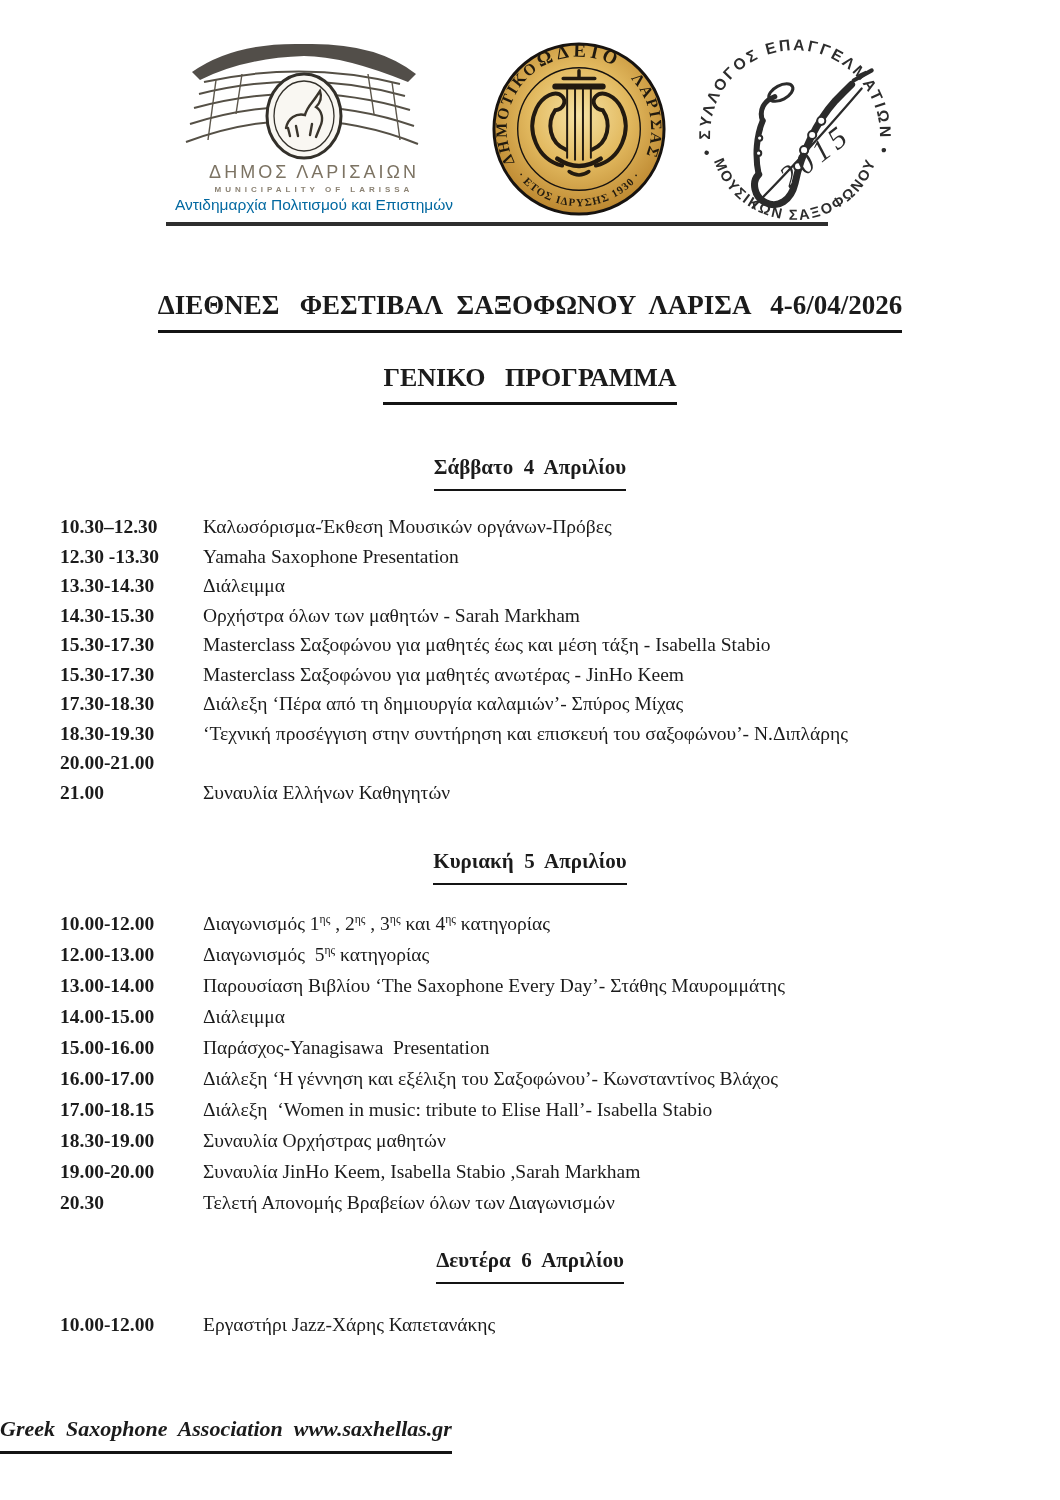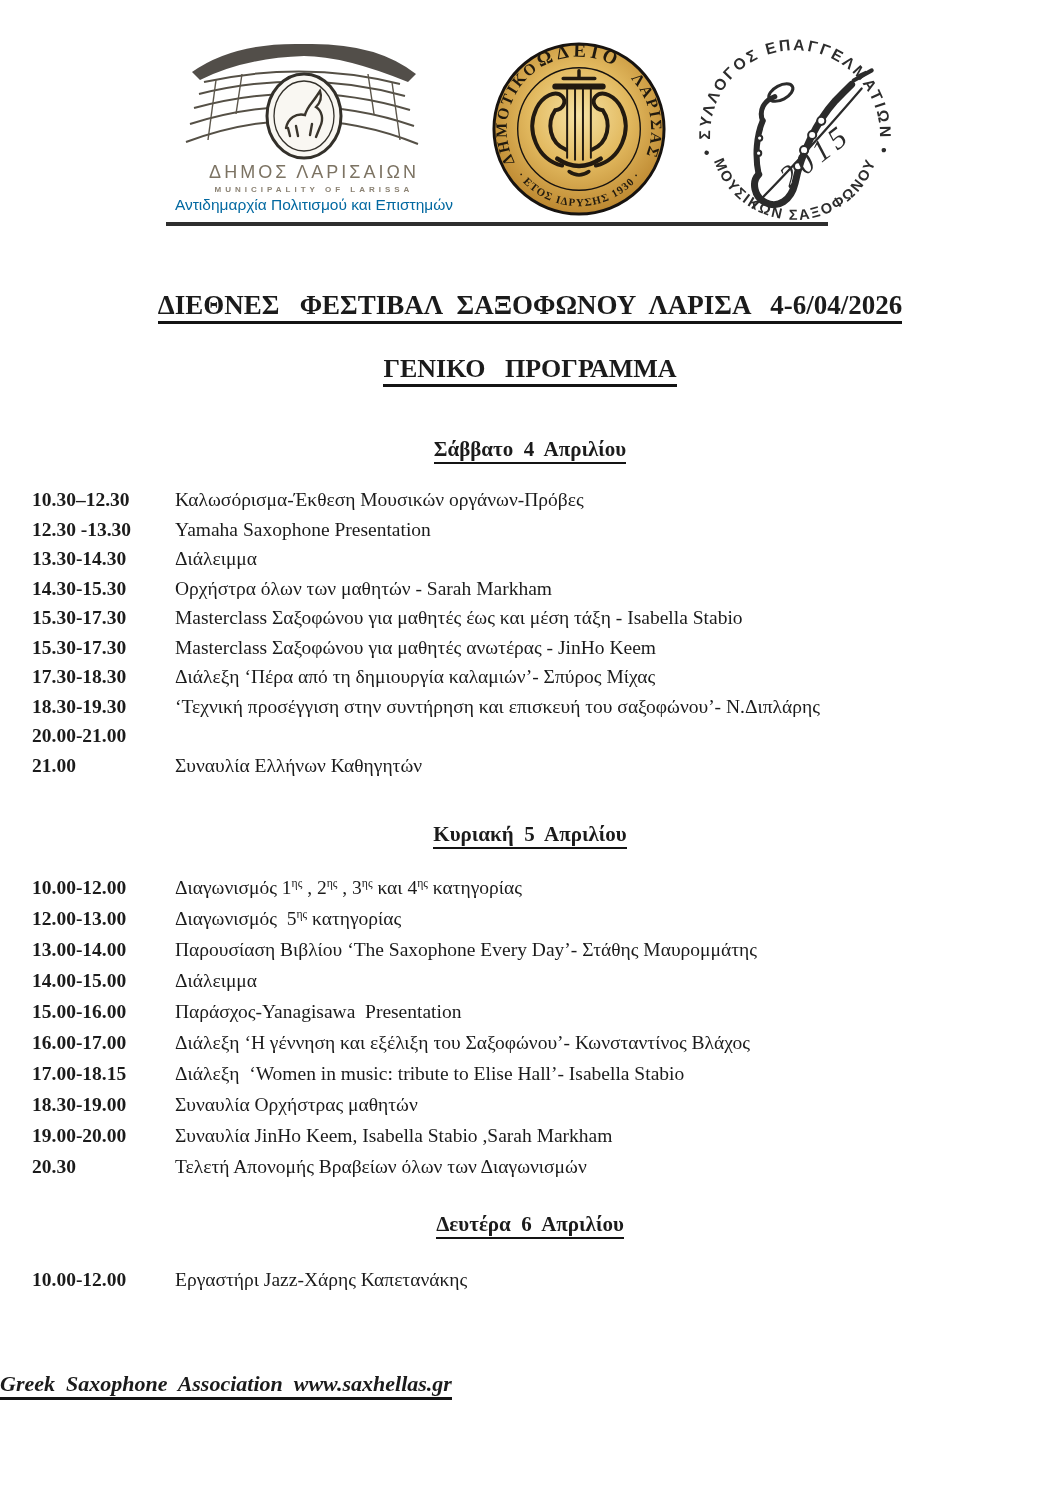--- a/index.html
+++ b/index.html
@@ -14,29 +14,29 @@
   .logo-muni .name  { font-size:18px; letter-spacing:3px; color:#7c7363; margin-top:2px; white-space:pre; }
   .logo-muni .sub   { font-size:8px; font-weight:bold; letter-spacing:4px; color:#8b8273; margin-top:2px; white-space:pre; }
   .logo-muni .dept  { font-size:15.5px; color:#0369a1; margin-top:2px; white-space:pre; }
   .badge-svg  { display:block; }
   .arc-text   { font-family:"Liberation Serif", serif; font-weight:bold; fill:#211a0f; }
   .stamp-text { font-family:"Liberation Sans", sans-serif; font-weight:600; fill:#2d2d2d; }
   
   .rule { height:4px; background:#2e2e2e; width:662px; margin-left:166px; }
   
   .center-line { text-align:center; }
-  .uline { display:inline-block; white-space:pre; border-bottom:3px solid #141414; padding-bottom:0; }
+  .uline { display:inline-block; white-space:pre; border-bottom:3px solid #141414; padding-bottom:9px; }
   .title-line    { margin-top:64px; }
   .title-line  .uline { font-weight:bold; font-size:27px; }
   .subtitle-line { margin-top:30px; }
   .subtitle-line .uline { font-weight:bold; font-size:26px; }
   .day-heading { text-align:center; }
   .day-heading .uline { font-weight:bold; font-size:21px; border-bottom-width:2px; }
   
-  .srow { display:flex; padding-left:32px; line-height:29.5px; font-size:19.5px; white-space:pre; }
+  .srow { display:flex; padding-left:60px; line-height:29.5px; font-size:19.5px; white-space:pre; }
   .srow .time { width:143px; font-weight:bold; flex:none; }
   .srow sup { font-size:0.6em; line-height:0; vertical-align:super; }
   #sec-sat .day-heading { margin-top:50px; }
   #sec-sat .rows { margin-top:21px; }
   #sec-sun .day-heading { margin-top:42px; }
   #sec-sun .rows { margin-top:23px; }
   #sec-sun .srow { line-height:31px; }
   #sec-mon .day-heading { margin-top:30px; }
   #sec-mon .rows { margin-top:26px; }
   #sec-mon .srow { line-height:30px; }

